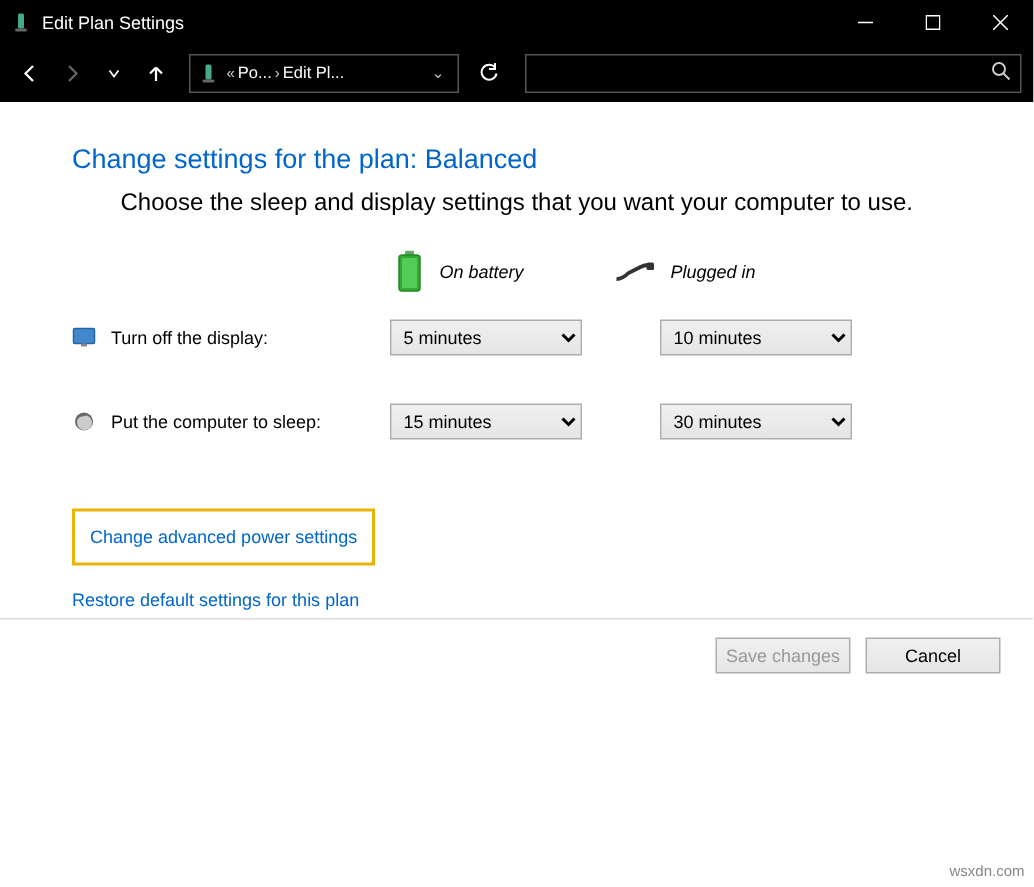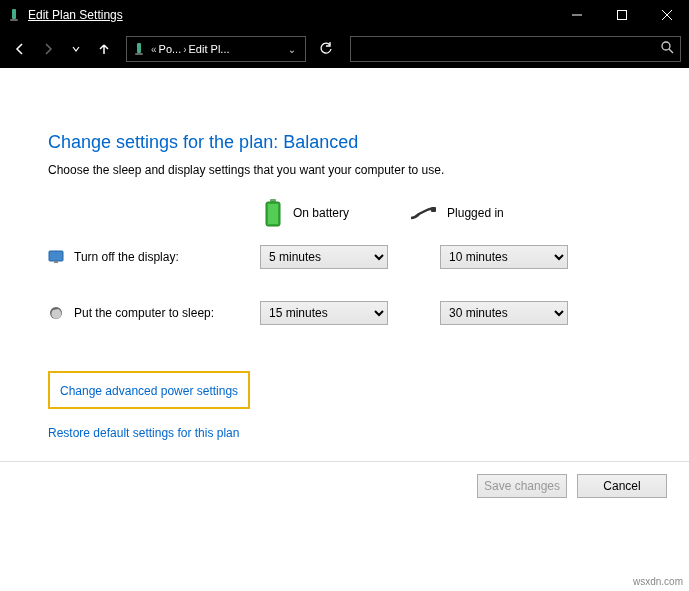--- a/index.html
+++ b/index.html
@@ -1,42 +1,42 @@
 <!DOCTYPE html>
 <html><head>
   <meta charset="utf-8">
   <style>
     * { margin: 0; padding: 0; box-sizing: border-box; font-family: "Segoe UI", Arial, sans-serif; }
     body { background: #fff; width: 689px; height: 591px; position: relative; }
     
     .titlebar { background: #000; height: 30px; display: flex; align-items: center; color: #fff; font-size: 12px; }
     .titlebar-icon { width: 16px; height: 16px; margin: 0 6px; }
-    .titlebar-title { flex: 1; text-decoration: underline; }
+    .titlebar-title { flex: 1; }
     .titlebar-controls { display: flex; }
     .titlebar-btn { width: 45px; height: 30px; display: flex; align-items: center; justify-content: center; cursor: pointer; }
     
     .toolbar { background: #000; height: 38px; display: flex; align-items: center; padding: 0 8px; gap: 4px; }
     .nav-btn { width: 24px; height: 24px; display: flex; align-items: center; justify-content: center; cursor: pointer; color: #fff; }
     .nav-btn.disabled { opacity: 0.4; cursor: default; }
     .breadcrumb-bar { flex: 0 0 180px; border: 1px solid #555; height: 26px; display: flex; align-items: center; padding: 0 4px; margin-left: 6px; }
     .bc-icon { width: 16px; height: 16px; margin-right: 2px; }
     .bc-sep { color: #ccc; font-size: 10px; margin: 0 2px; }
     .bc-item { color: #fff; font-size: 11px; white-space: nowrap; overflow: hidden; text-overflow: ellipsis; max-width: 42px; cursor: pointer; }
     .bc-chev { width: 18px; display: flex; justify-content: center; align-items: center; color: #ccc; margin-left: auto; font-size: 10px; cursor: pointer; }
     .refresh-btn { width: 28px; height: 26px; display: flex; align-items: center; justify-content: center; color: #fff; cursor: pointer; margin-left: 2px; }
     .search-bar { flex: 1; border: 1px solid #555; height: 26px; display: flex; align-items: center; margin-left: 6px; padding: 0 6px; }
     .search-input { flex: 1; background: transparent; border: none; outline: none; color: #fff; font-size: 12px; }
     .search-icon { color: #ccc; cursor: pointer; }
     
-    .content { padding: 28px 48px 20px 48px; border-bottom: 1px solid #ddd; margin-top: 36px; }
+    .content { padding: 28px 48px 3px 48px; border-bottom: 1px solid #ddd; }
     .heading { color: #0066cc; font-size: 18px; font-weight: 400; margin-bottom: 10px; }
-    .subtext { color: #000; font-size: 12px; margin-bottom: 22px; }
+    .subtext { color: #000; font-size: 16px; margin-bottom: 22px; text-align: center; }
     
     .power-cols { display: flex; margin-left: 215px; margin-bottom: 18px; gap: 60px; }
-    .power-col { display: flex; align-items: center; gap: 10px; font-size: 12px; }
+    .power-col { display: flex; align-items: center; gap: 10px; font-size: 12px; font-style: italic; }
     .battery-icon { width: 20px; height: 28px; }
     .plug-icon { width: 28px; height: 14px; }
     
     .settings-grid { display: grid; grid-template-columns: 180px 148px 148px; column-gap: 18px; row-gap: 18px; align-items: center; gap: 32px; }
     .row-label { display: flex; align-items: center; gap: 10px; font-size: 12px; }
     .row-icon { width: 16px; height: 16px; }
     select { width: 128px; height: 24px; border: 1px solid #adadad; background: linear-gradient(#f0f0f0,#e5e5e5); font-size: 12px; padding: 0 4px; cursor: pointer; }
     
     .links { margin-top: 46px; }
     .link { color: #0066cc; font-size: 12px; cursor: pointer; display: inline-block; }

